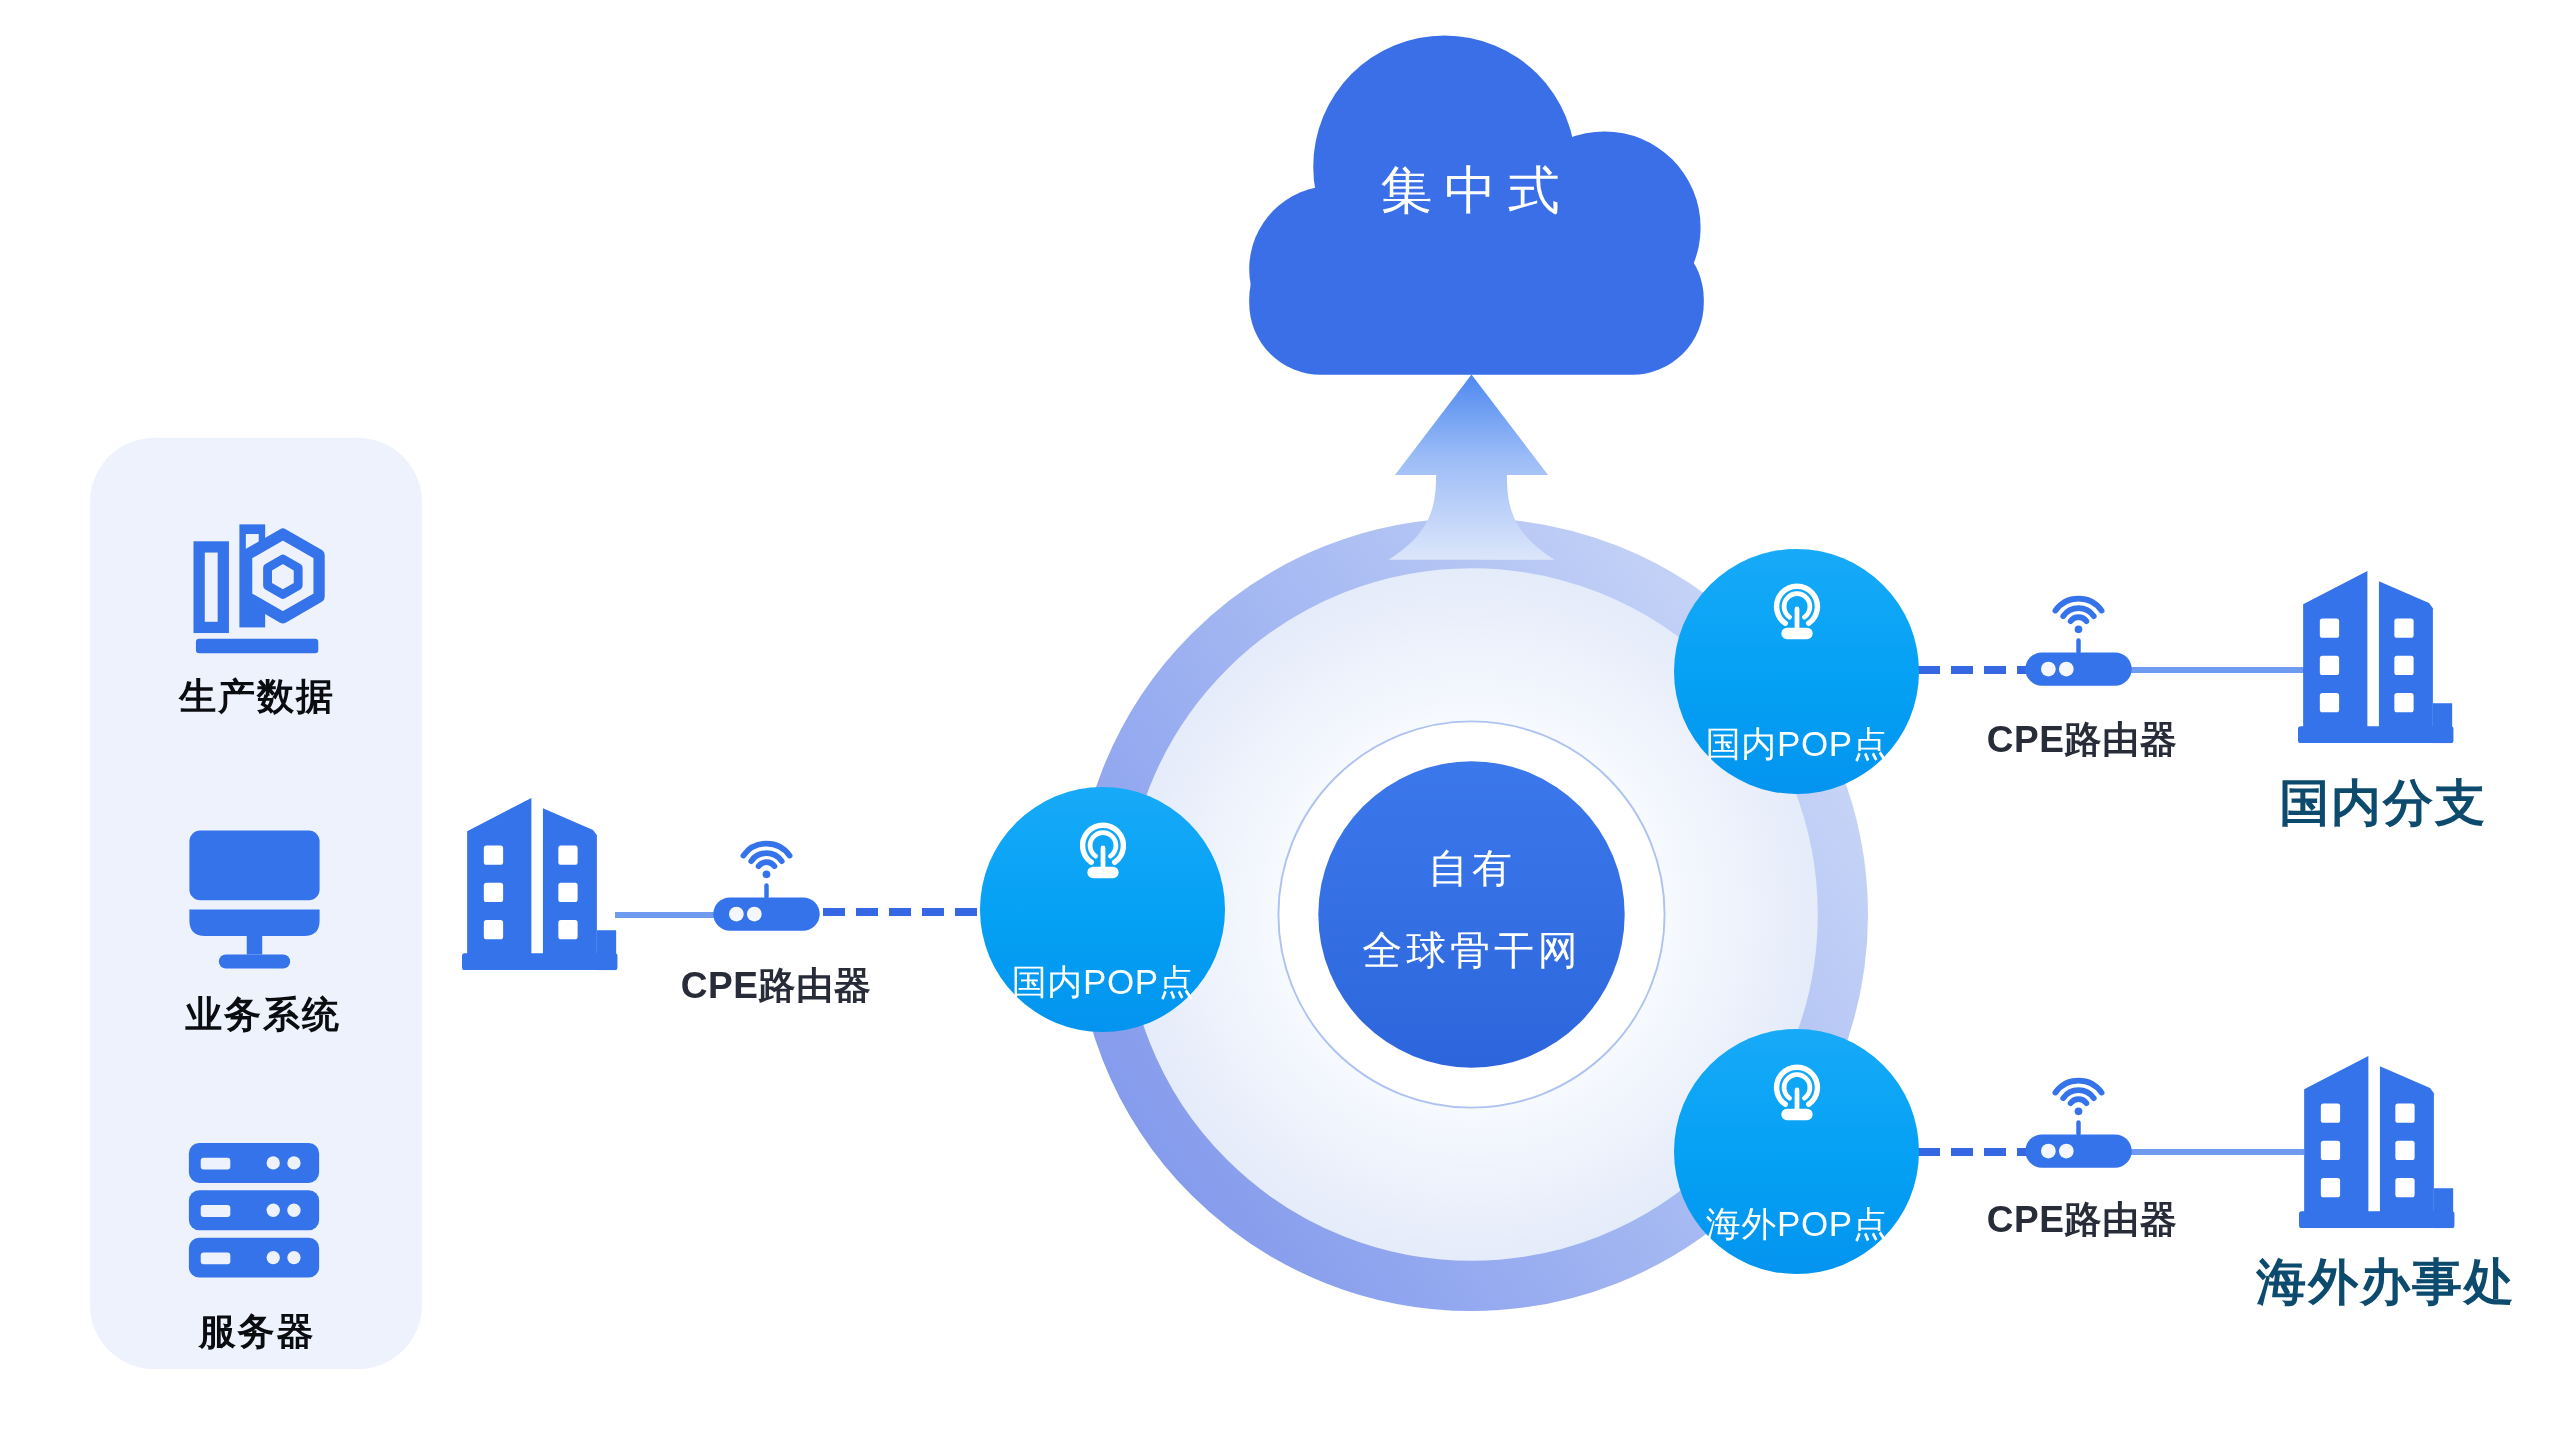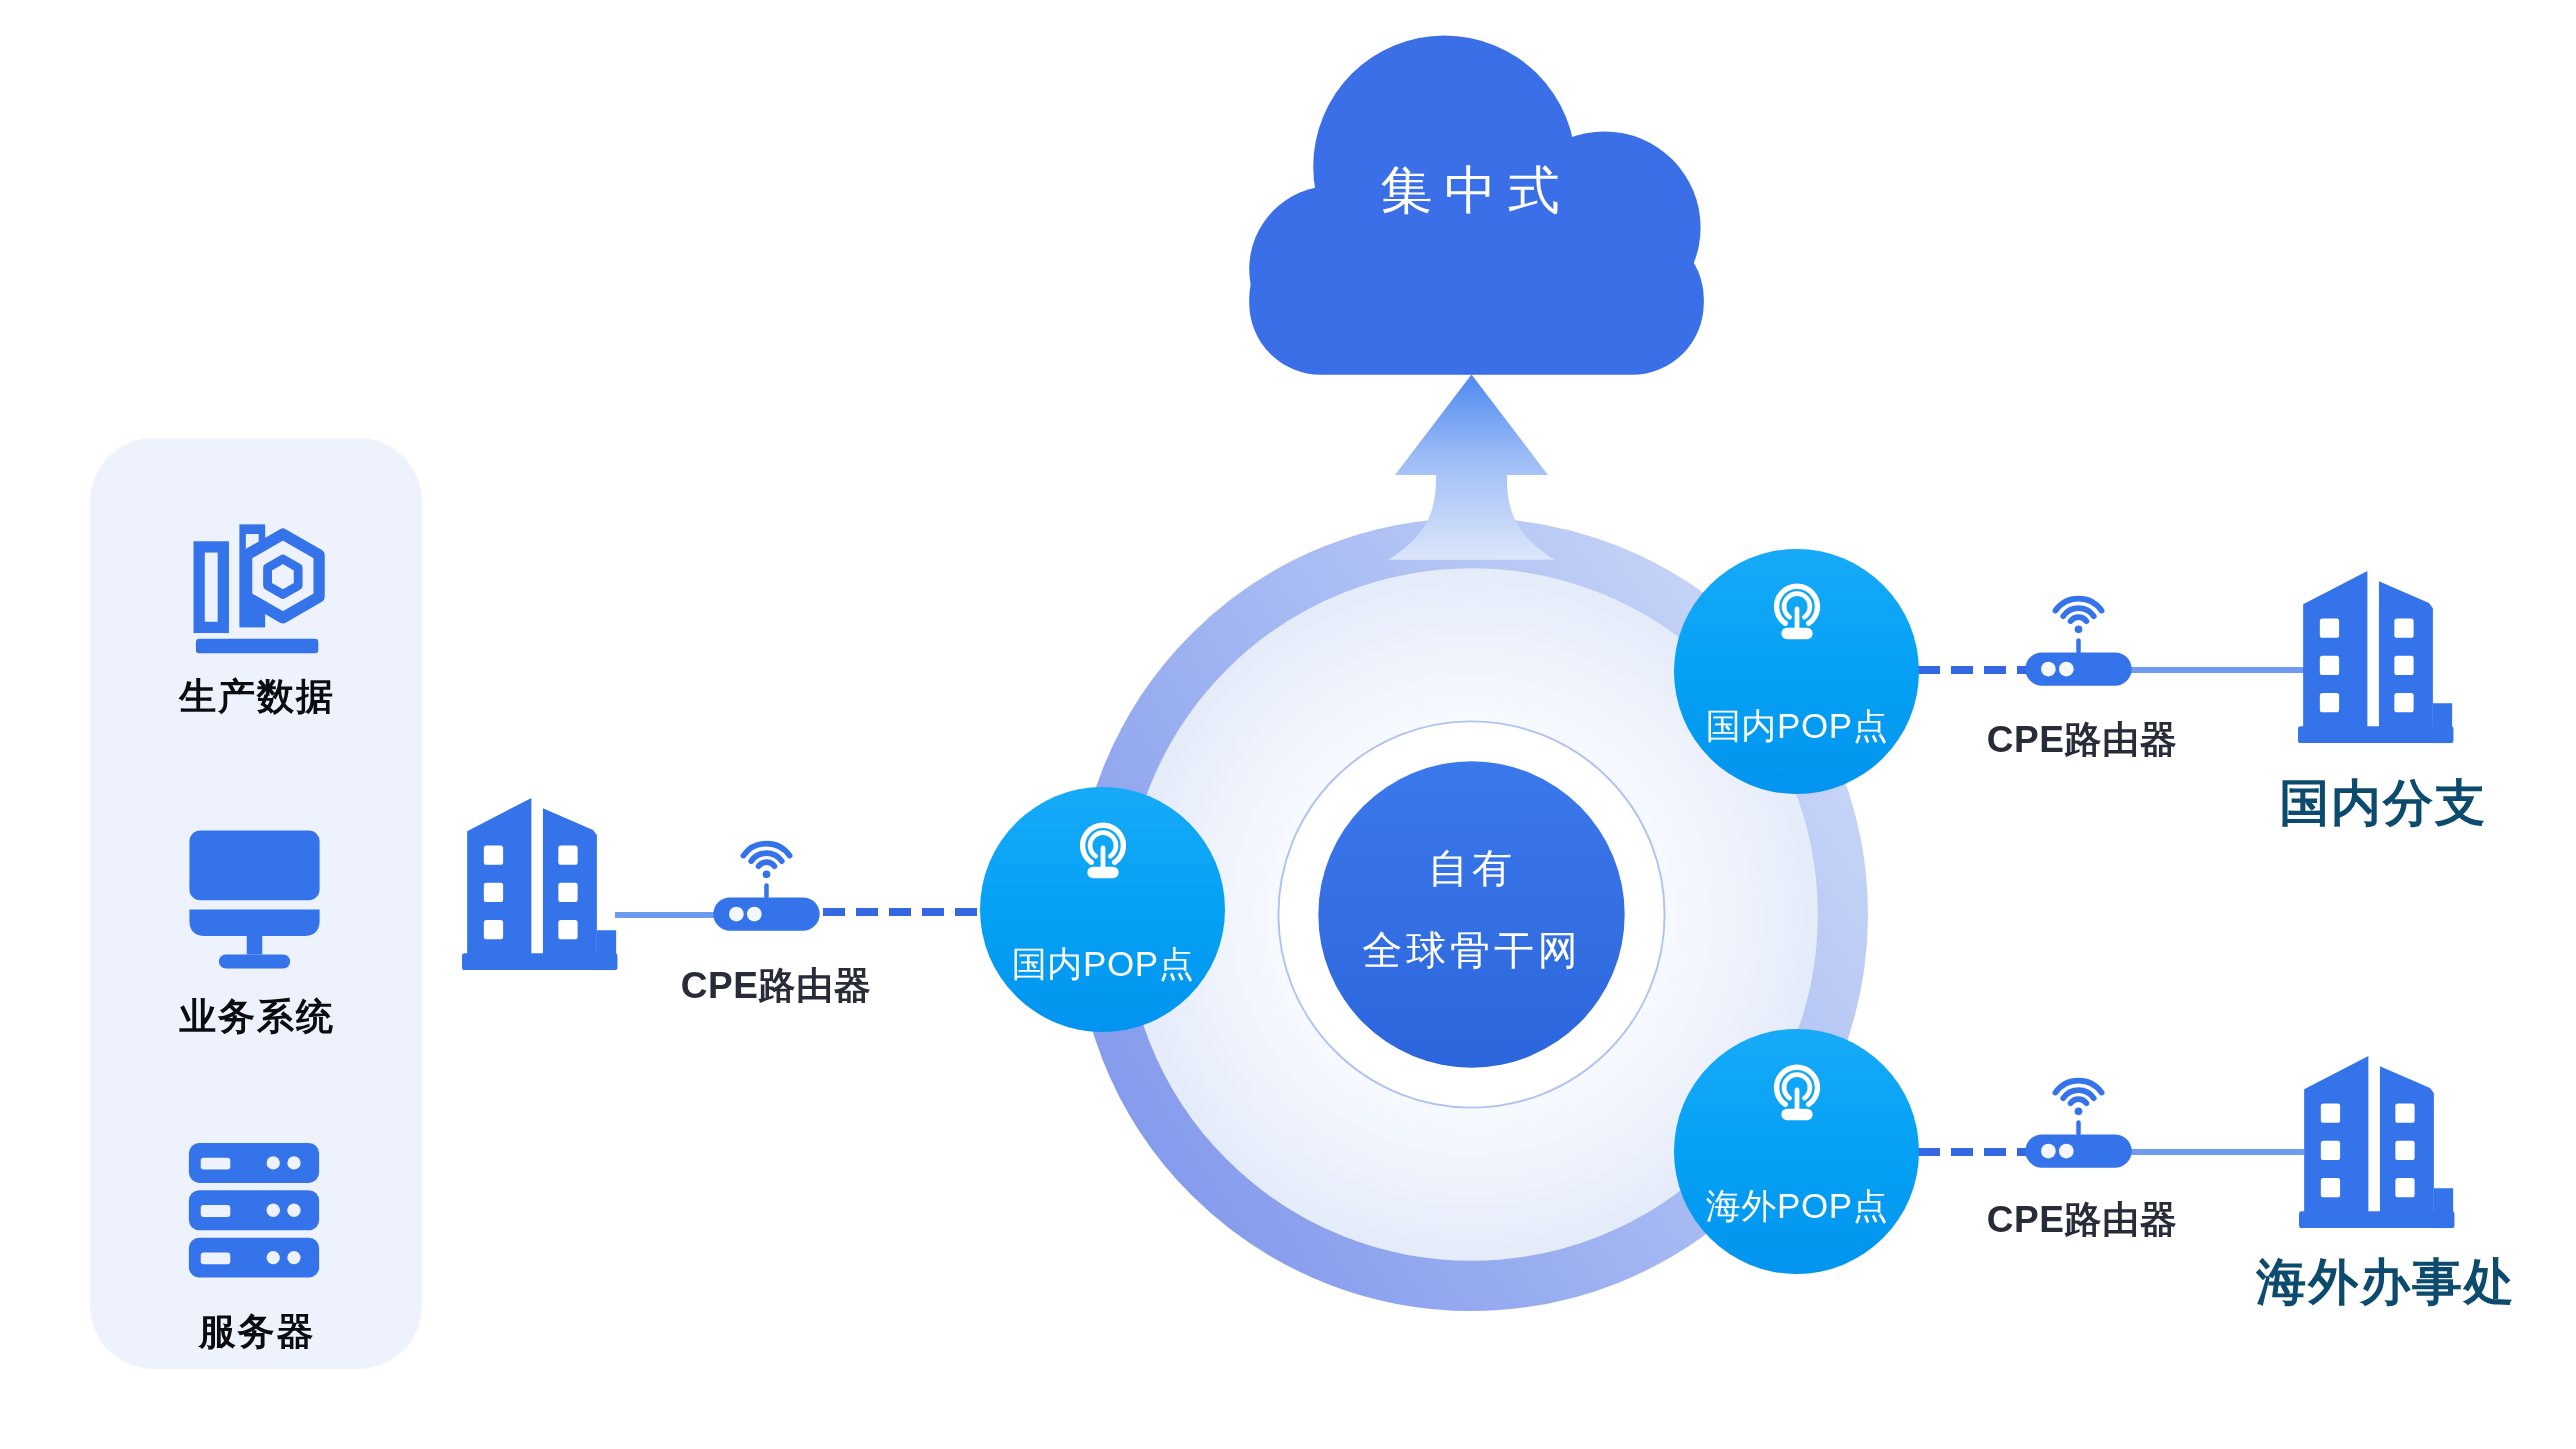--- a/index.html
+++ b/index.html
@@ -3,21 +3,21 @@
 <meta charset="utf-8">
 <style>
   html,body{margin:0;padding:0;background:#ffffff;}
   .stage{position:relative;width:2576px;height:1449px;background:#ffffff;overflow:hidden;
          font-family:"Liberation Sans", sans-serif;}
   .abs{position:absolute;}
   .label{line-height:1.15;text-align:center;white-space:nowrap;}
   .side-label{font-size:37px;font-weight:600;color:#0a0c10;letter-spacing:1.9px;}
   .building-label{font-size:50px;font-weight:600;color:#0c4a6e;letter-spacing:1.9px;}
   .cpe-label{font-size:37px;font-weight:600;color:#272c38;letter-spacing:0.6px;}
-  .pop-label{font-size:35px;font-weight:500;color:#ffffff;letter-spacing:0.6px;}
+  .pop-label{font-size:35px;font-weight:500;color:#ffffff;letter-spacing:0.6px;margin-top:18px;}
   .cloud-text{font-size:52px;font-weight:500;color:#ffffff;letter-spacing:11.6px;text-align:center;}
   .core-text{font-size:40px;font-weight:500;color:#ffffff;letter-spacing:3.9px;}
   .panel{background:#EDF2FD;border-radius:64px;}
   .pop-circle{width:245px;height:245px;border-radius:50%;
               background:linear-gradient(180deg,#17AAF8 0%,#04A0F4 55%,#0394EF 100%);}
   .solid-link{height:5.8px;background:#6E9AF0;}
   .dashed-link{height:7.7px;
       background:repeating-linear-gradient(90deg,#3667E3 0 22px,transparent 22px 33px);}
 </style>
 </head>
@@ -36,21 +36,21 @@
     <rect x="13" y="88" width="76" height="9" rx="2" fill="#3573EB"></rect>
   </svg>
   <div class="abs label side-label" style="left:93px;top:676px;width:328px;">生产数据</div>
 
   <svg class="abs" style="left:177px;top:815px;" width="155" height="155" viewBox="0 0 100 100">
     <rect x="8" y="10" width="84" height="45" rx="7" fill="#3573EB"></rect>
     <path d="M8,61 H92 V68 Q92,78 82,78 H18 Q8,78 8,68 Z" fill="#3573EB"></path>
     <rect x="45" y="78" width="10" height="12" fill="#3573EB"></rect>
     <rect x="27" y="90" width="46" height="9" rx="4.5" fill="#3573EB"></rect>
   </svg>
-  <div class="abs label side-label" style="left:93px;top:996px;width:328px;">业务系统</div>
+  <div class="abs label side-label" style="left:99px;top:996px;width:328px;font-family:Liberation Mono, monospace;">业务系统</div>
 
   <svg class="abs" style="left:180px;top:1137px;" width="148" height="148" viewBox="0 0 100 100">
     <g fill="#3573EB">
       <rect x="6" y="4" width="88" height="27" rx="7"></rect>
       <rect x="6" y="36" width="88" height="27" rx="7"></rect>
       <rect x="6" y="68" width="88" height="27" rx="7"></rect>
     </g>
     <g fill="#EDF2FD">
       <rect x="14" y="14" width="20" height="8" rx="2"></rect>
         <circle cx="63" cy="17.5" r="4.5"></circle>

